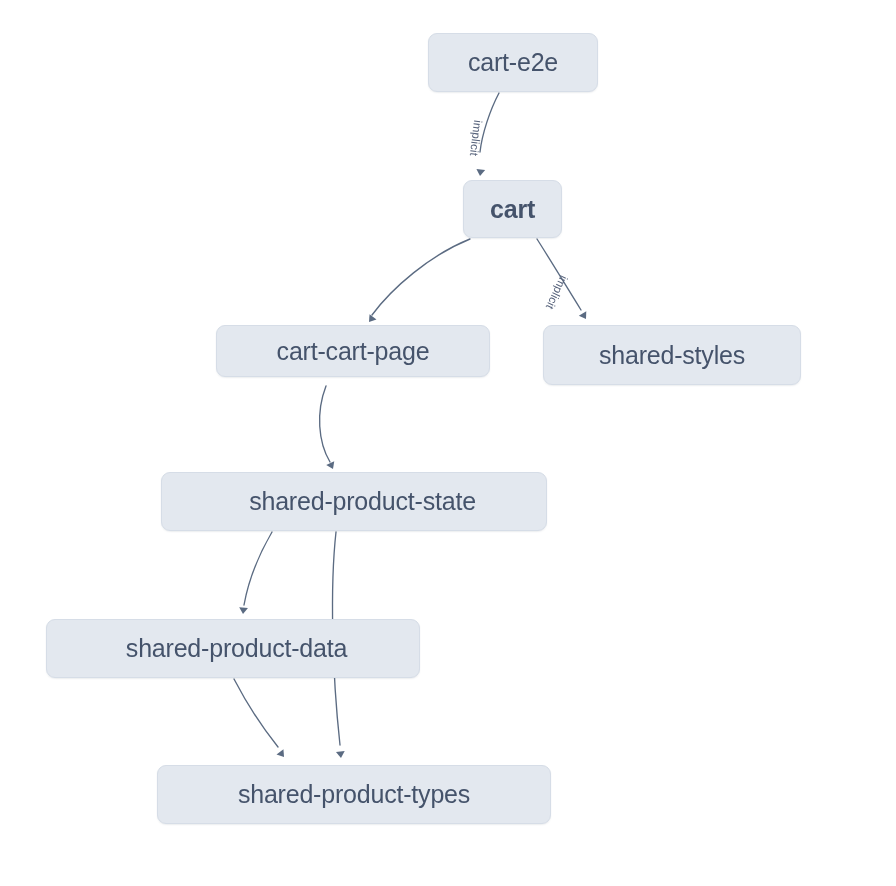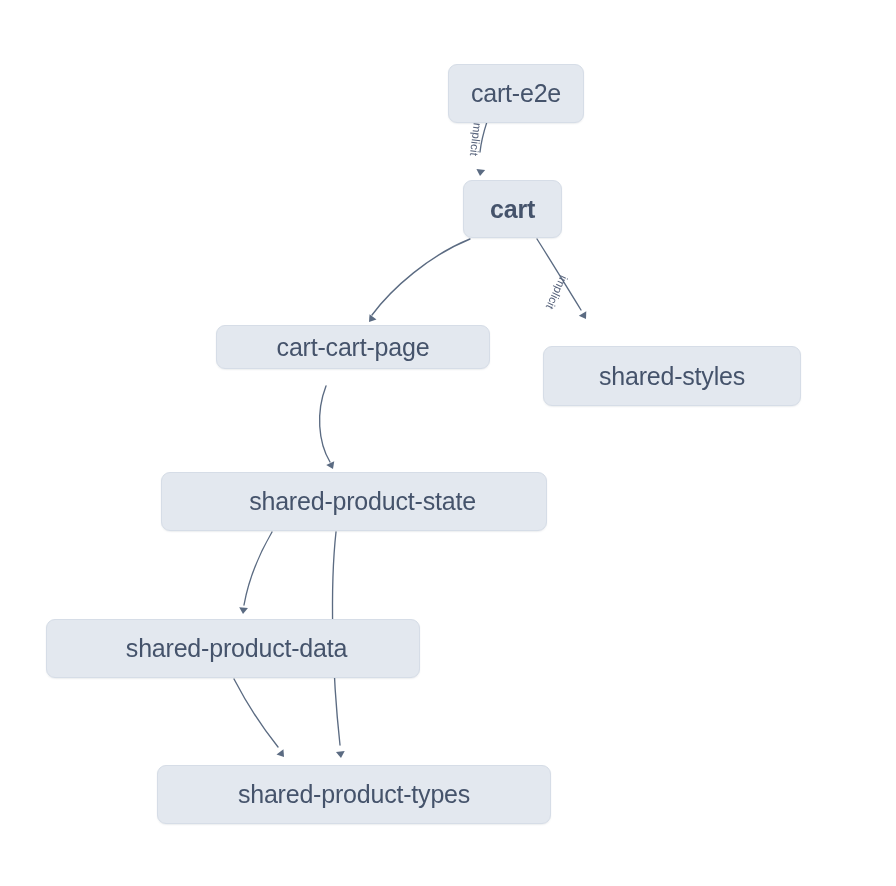--- a/index.html
+++ b/index.html
@@ -86,30 +86,30 @@
         <path class="edge-path" d="M 234,679 C 248,706 266,732 278,747" stroke="#5b6b82"></path>
         <polygon class="edge-head" points="0,0 -6.5,-4.4 -6.5,4.4" fill="#5b6b82" transform="translate(284,757) rotate(52)"></polygon>
       </g>
     <g id="edge-labels-group">
         <text class="edge-label" x="0" y="0" text-anchor="middle" dominant-baseline="middle" fill="#5b6b82" transform="translate(475,138) rotate(97)">implicit</text>
         <text class="edge-label" x="0" y="0" text-anchor="middle" dominant-baseline="middle" fill="#5b6b82" transform="translate(556,292) rotate(115)">implicit</text>
       </g>
   </svg>
 
   <div id="nodes-layer">
-      <div class="node" style="left: 448px; top: 33px; width: 136px; height: 59px; background: rgb(227, 232, 239); border-color: rgb(214, 221, 231); color: rgb(69, 83, 107); margin-top: 31px;">
+      <div class="node" style="left: 428px; top: 33px; width: 170px; height: 59px; background: rgb(227, 232, 239); border-color: rgb(214, 221, 231); color: rgb(69, 83, 107);">
         <span class="node-label">cart-e2e</span>
       </div>
       <div class="node" style="left: 463px; top: 180px; width: 99px; height: 58px; background: rgb(227, 232, 239); border-color: rgb(214, 221, 231); color: rgb(69, 83, 107); font-weight: bold;">
         <span class="node-label">cart</span>
       </div>
-      <div class="node" style="left: 216px; top: 325px; width: 274px; height: 44px; background: rgb(227, 232, 239); border-color: rgb(214, 221, 231); color: rgb(69, 83, 107);">
+      <div class="node" style="left: 216px; top: 325px; width: 274px; height: 52px; background: rgb(227, 232, 239); border-color: rgb(214, 221, 231); color: rgb(69, 83, 107);">
         <span class="node-label">cart-cart-page</span>
       </div>
-      <div class="node" style="left: 543px; top: 325px; width: 258px; height: 60px; background: rgb(227, 232, 239); border-color: rgb(214, 221, 231); color: rgb(69, 83, 107); margin-top: 21px;">
+      <div class="node" style="left: 543px; top: 325px; width: 258px; height: 60px; background: rgb(227, 232, 239); border-color: rgb(214, 221, 231); color: rgb(69, 83, 107);">
         <span class="node-label">shared-styles</span>
       </div>
       <div class="node" style="left: 161px; top: 472px; width: 386px; height: 59px; background: rgb(227, 232, 239); border-color: rgb(214, 221, 231); color: rgb(69, 83, 107); padding-left: 17px;">
         <span class="node-label">shared-product-state</span>
       </div>
       <div class="node" style="left: 46px; top: 619px; width: 374px; height: 59px; background: rgb(227, 232, 239); border-color: rgb(214, 221, 231); color: rgb(69, 83, 107); padding-left: 7px;">
         <span class="node-label">shared-product-data</span>
       </div>
       <div class="node" style="left: 157px; top: 765px; width: 394px; height: 59px; background: rgb(227, 232, 239); border-color: rgb(214, 221, 231); color: rgb(69, 83, 107); align-items: center;">
         <span class="node-label">shared-product-types</span>

